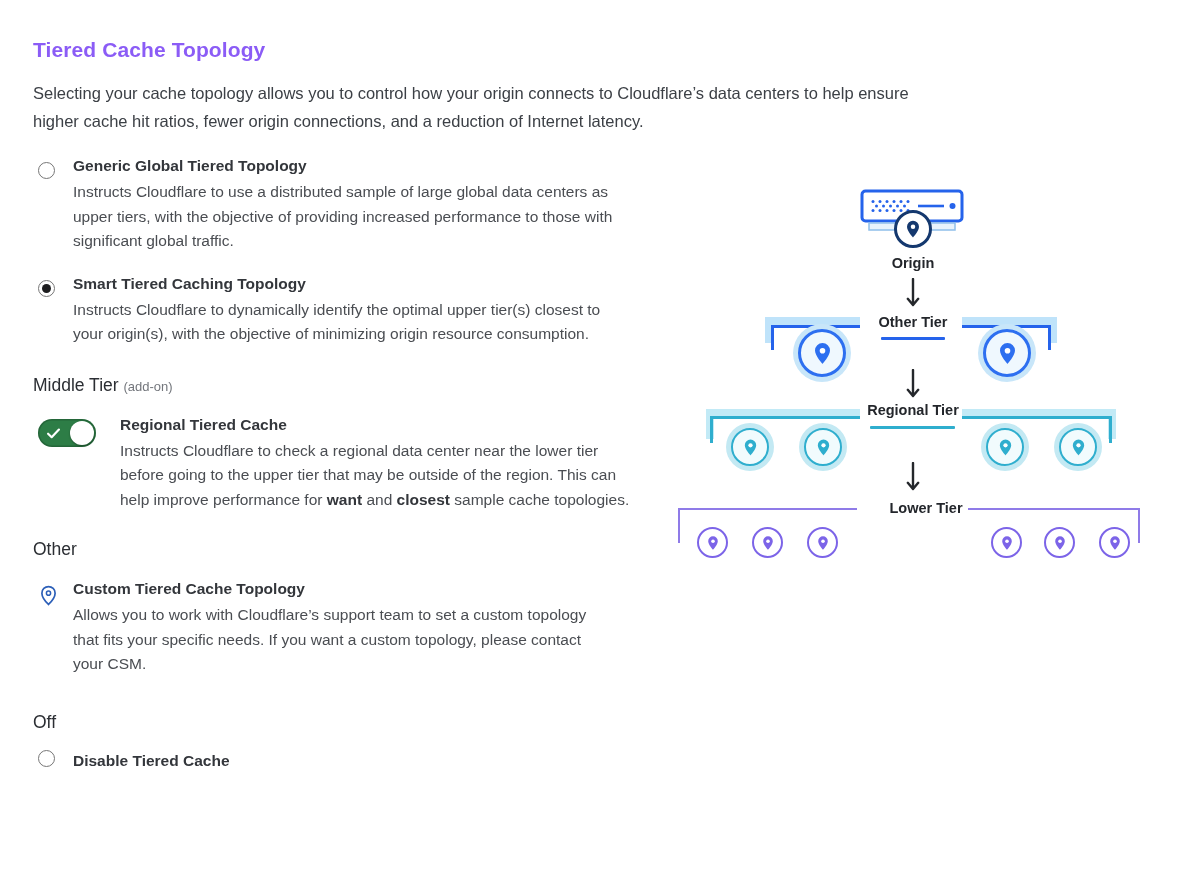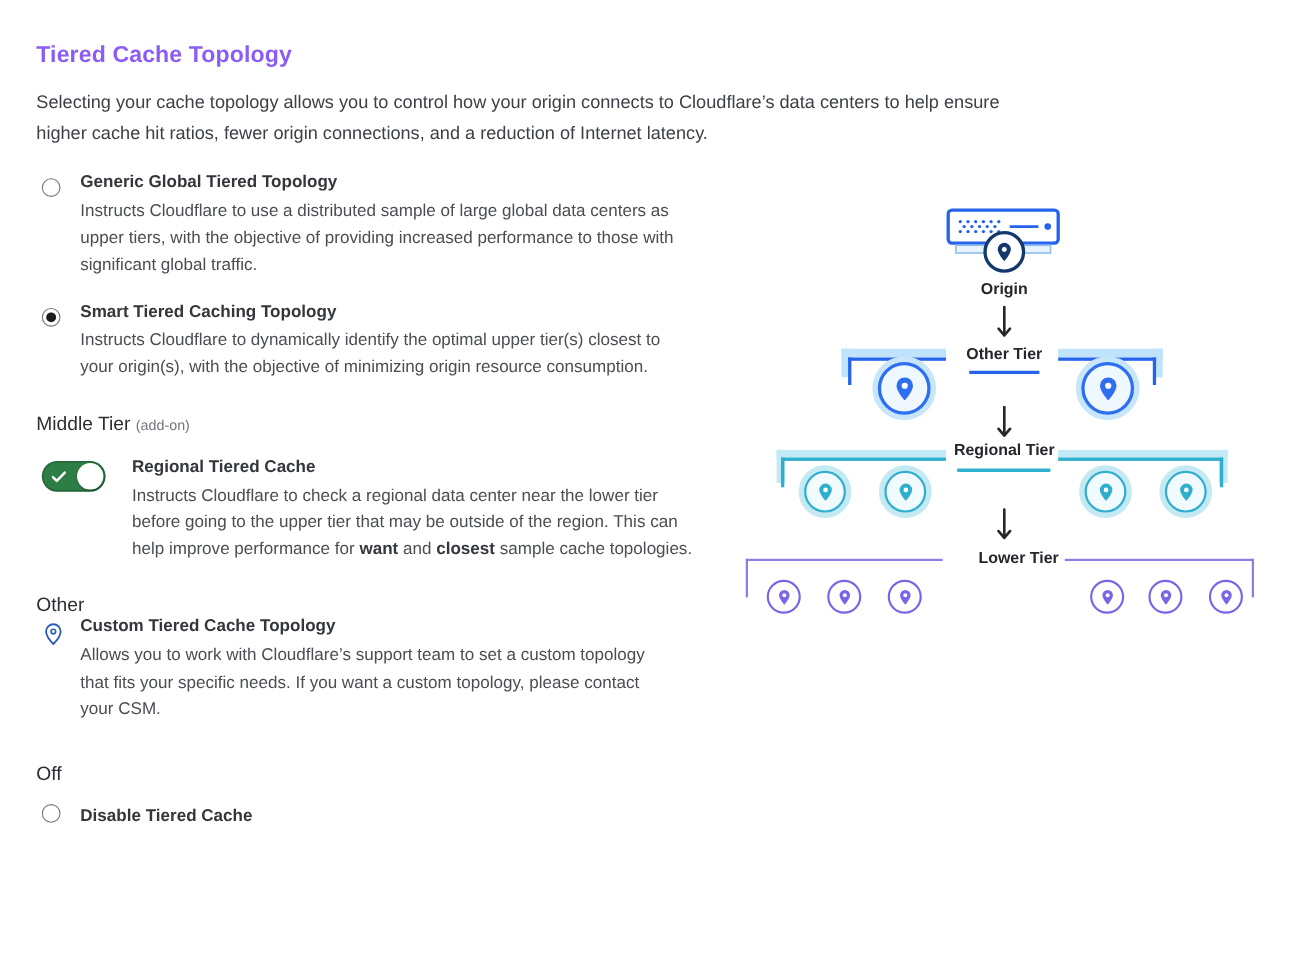--- a/index.html
+++ b/index.html
@@ -14,21 +14,21 @@
   h2{margin:0;font-size:17.5px;line-height:22px;font-weight:400;color:#2b2e33;}
   .h-upper{margin-top:19px;}
   .h-middle{margin-top:27px;}
   .h-other{margin-top:26px;}
   .h-off{margin-top:34px;}
   .addon{font-size:13px;color:#73767c;text-align:right;}
   .opt{display:flex;align-items:flex-start;}
   .opt-1{margin-top:20px;}
   .opt-2{margin-top:21px;}
   .opt-toggle{margin-top:17px;}
-  .opt-custom{}
+  .opt-custom{margin-top:19px;}
   .opt-off{margin-top:17px;align-items:center;}
   .ctl{width:40px;flex:0 0 40px;padding-left:5px;box-sizing:border-box;padding-top:6px;}
   .ctl-wide{width:87px;flex:0 0 87px;padding-left:5px;box-sizing:border-box;padding-top:4px;}
   .radio{display:inline-block;width:17px;height:17px;border:1.5px solid #767676;border-radius:50%;background:#fff;box-sizing:border-box;position:relative;cursor:pointer;}
   .radio.checked::after{content:"";position:absolute;left:50%;top:50%;width:9px;height:9px;margin:-4.5px 0 0 -4.5px;border-radius:50%;background:#1d1d1f;}
   .opt-label{font-size:15.5px;line-height:20px;font-weight:700;color:#33363b;}
   .opt-desc{margin:4px 0 0;font-size:15.5px;line-height:24.5px;color:#4a4d52;}
   .opt-desc b{color:#33363b;}
   .opt-off .opt-label{line-height:17px;}
   

